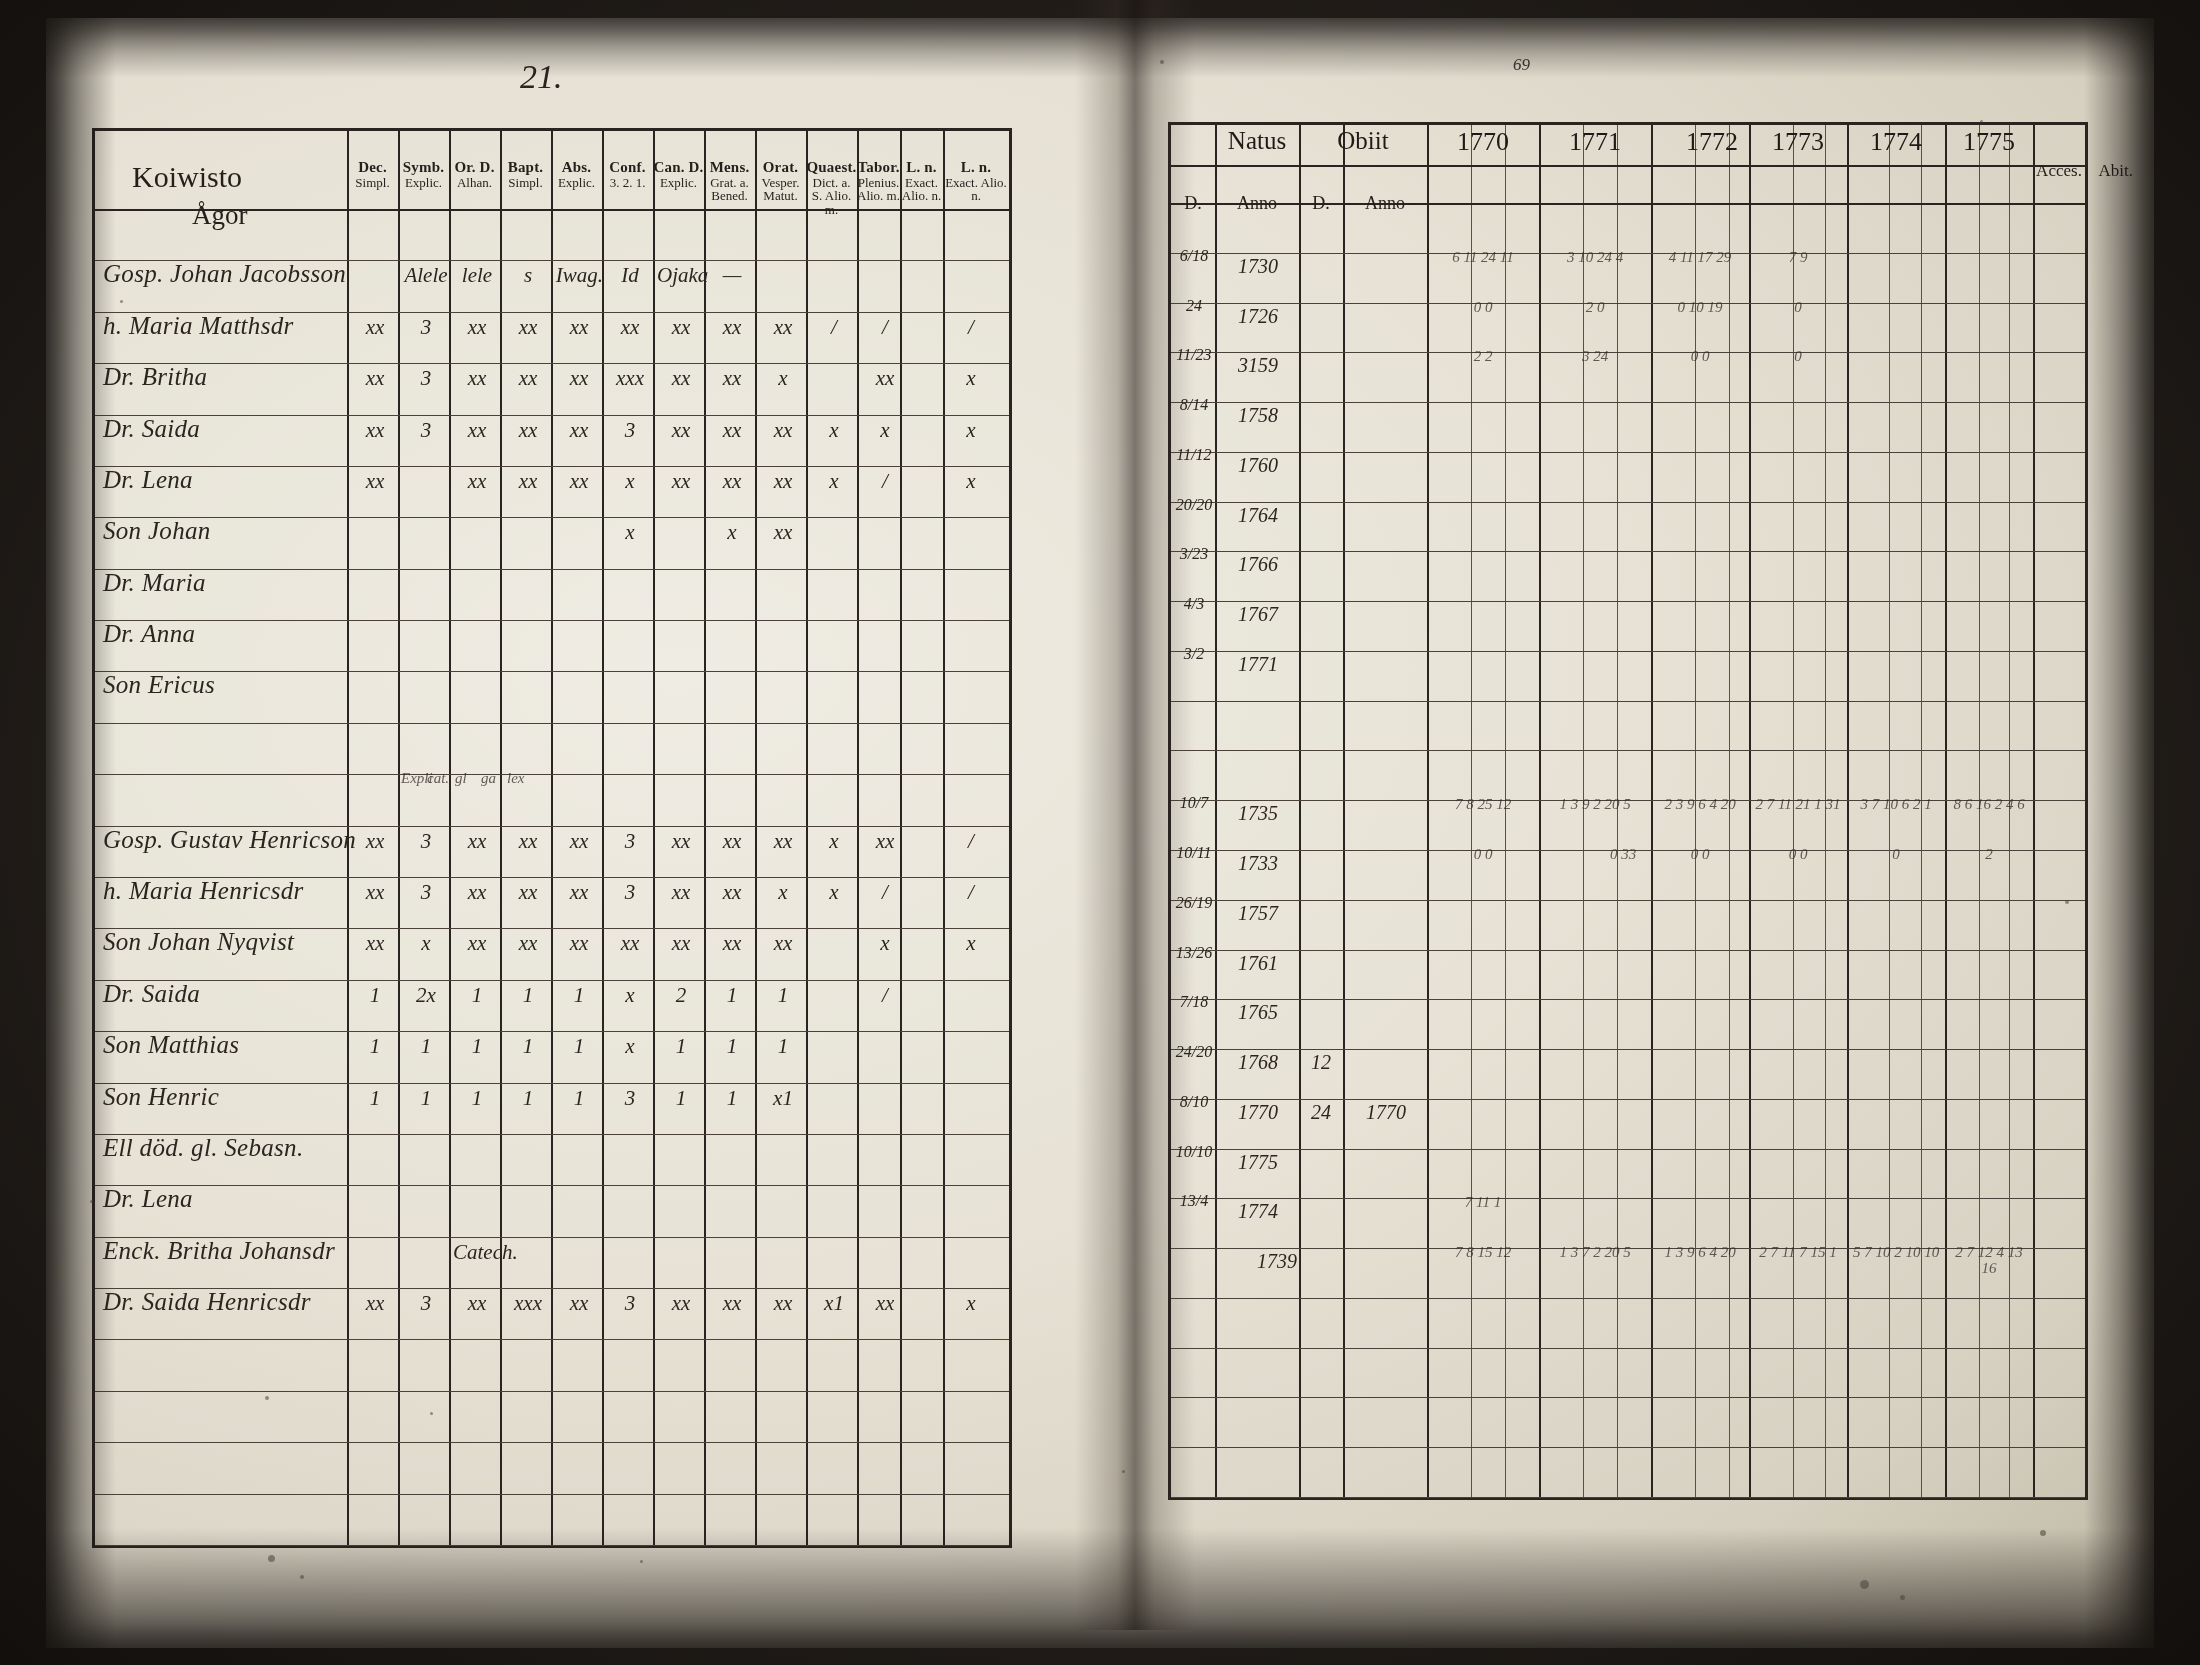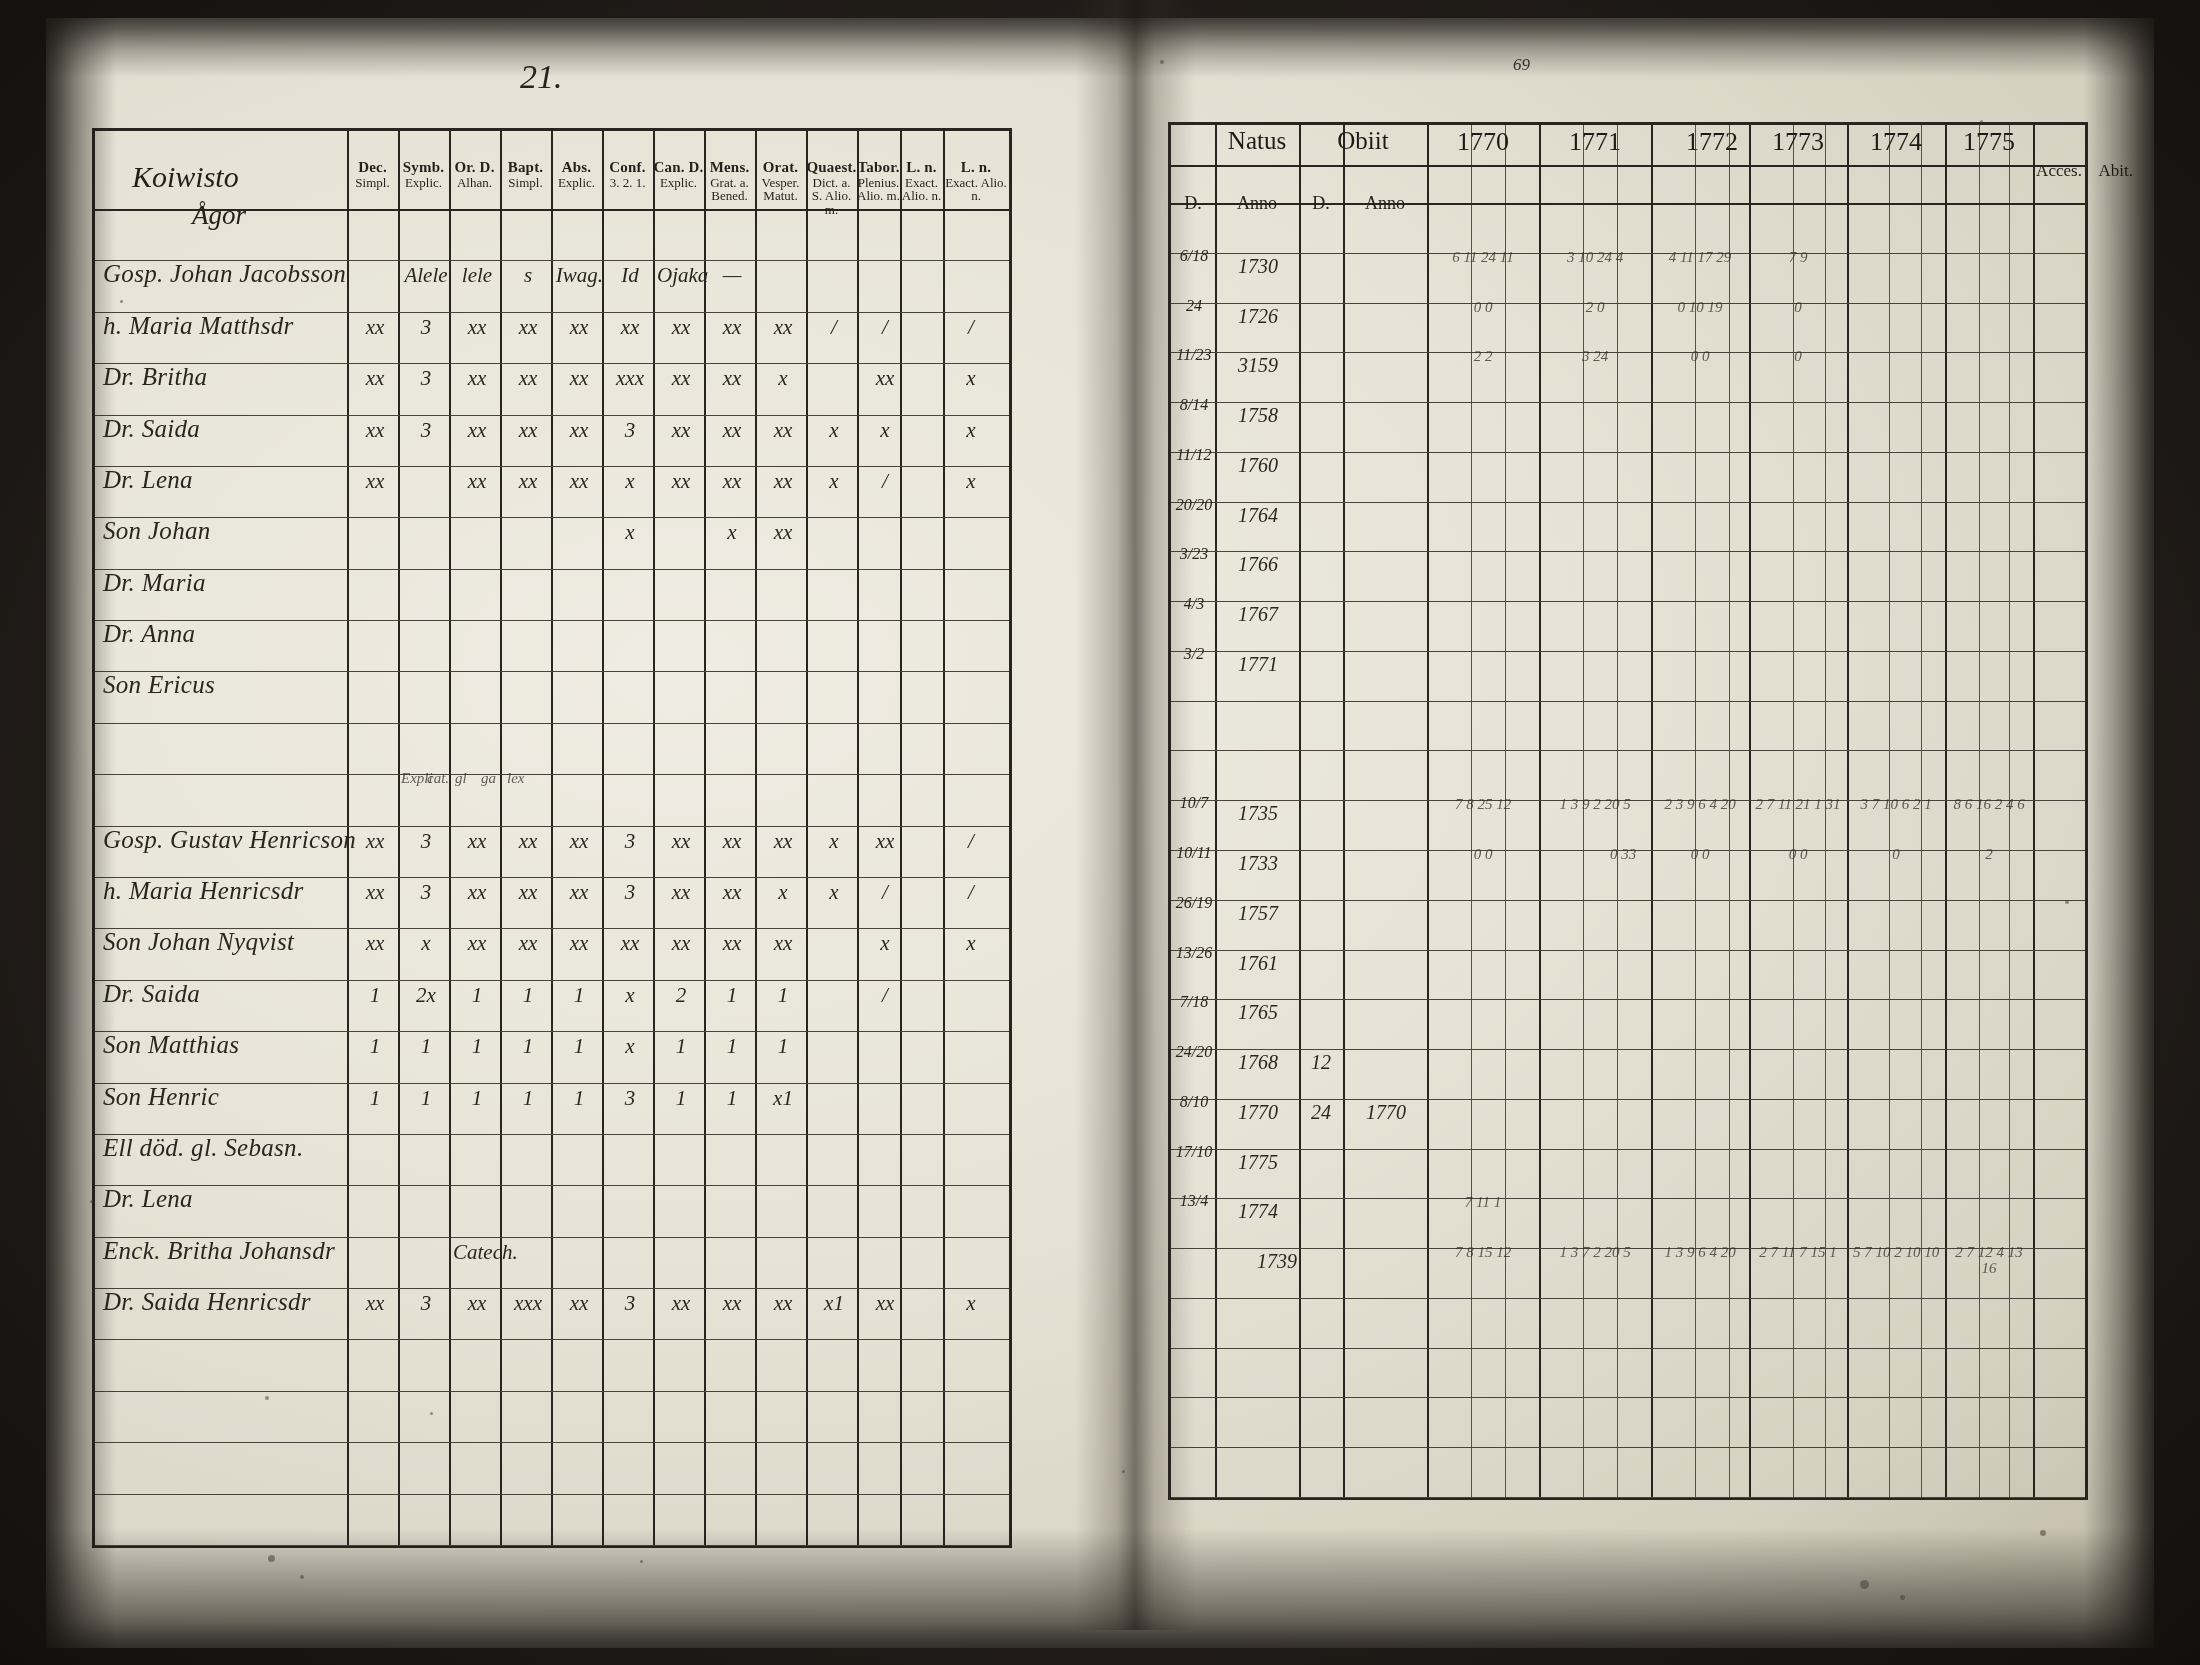--- a/index.html
+++ b/index.html
@@ -95,21 +95,21 @@
   .num{font-size:20px;font-style:italic;}
   .folio{
     position:absolute;left:520px;top:58px;
     font-size:34px;font-style:italic;color:#2a2420;
   }
   .corner-num{
     position:absolute;left:1513px;top:55px;
     font-size:17px;color:#3a332c;font-style:italic;
   }
   .title-big{
-    position:absolute;font-size:30px;font-style:italic;color:#241f1a;
+    position:absolute;font-size:30px;color:#241f1a;
   }
   .faint{opacity:.72;}
 </style>
 </head>
 <body>
 
 <div id="scan">
 
   <div id="page-surface"></div>
   <div id="gutter"></div>
@@ -502,21 +502,21 @@
         <div class="hand num" style="left: 48px; top: 826.538px; width: 78px; text-align: center;">1761</div>
         <div class="hand num" style="left: 2px; top: 869.308px; width: 42px; text-align: center; font-size: 16px; line-height: 1;">7/18</div>
         <div class="hand num" style="left: 48px; top: 876.308px; width: 78px; text-align: center;">1765</div>
         <div class="hand num" style="left: 2px; top: 919.077px; width: 42px; text-align: center; font-size: 16px; line-height: 1;">24/20</div>
         <div class="hand num" style="left: 48px; top: 926.077px; width: 78px; text-align: center;">1768</div>
         <div class="hand num" style="left: 130px; top: 926.077px; width: 40px; text-align: center;">12</div>
         <div class="hand num" style="left: 2px; top: 968.846px; width: 42px; text-align: center; font-size: 16px; line-height: 1;">8/10</div>
         <div class="hand num" style="left: 48px; top: 975.846px; width: 78px; text-align: center;">1770</div>
         <div class="hand num" style="left: 130px; top: 975.846px; width: 40px; text-align: center;">24</div>
         <div class="hand num" style="left: 176px; top: 975.846px; width: 78px; text-align: center;">1770</div>
-        <div class="hand num" style="left: 2px; top: 1018.62px; width: 42px; text-align: center; font-size: 16px; line-height: 1;">17/10</div>
+        <div class="hand num" style="left: 2px; top: 1018.62px; width: 42px; text-align: center; font-size: 16px; line-height: 1;">10/10</div>
         <div class="hand num" style="left: 48px; top: 1025.62px; width: 78px; text-align: center;">1775</div>
         <div class="hand num" style="left: 2px; top: 1068.38px; width: 42px; text-align: center; font-size: 16px; line-height: 1;">13/4</div>
         <div class="hand num" style="left: 48px; top: 1075.38px; width: 78px; text-align: center;">1774</div>
         <div class="hand num faint" style="left: 258px; top: 1070.38px; width: 108px; text-align: center; font-size: 15px; line-height: 1.05; white-space: normal;">7 11 1</div>
         <div class="hand num" style="left: 48px; top: 1125.15px; width: 78px; text-align: right;">1739</div>
         <div class="hand num faint" style="left: 258px; top: 1120.15px; width: 108px; text-align: center; font-size: 15px; line-height: 1.05; white-space: normal;">7 8 15 12</div>
         <div class="hand num faint" style="left: 370px; top: 1120.15px; width: 108px; text-align: center; font-size: 15px; line-height: 1.05; white-space: normal;">1 3 7 2 20 5</div>
         <div class="hand num faint" style="left: 482px; top: 1120.15px; width: 94px; text-align: center; font-size: 15px; line-height: 1.05; white-space: normal;">1 3 9 6 4 20</div>
         <div class="hand num faint" style="left: 580px; top: 1120.15px; width: 94px; text-align: center; font-size: 15px; line-height: 1.05; white-space: normal;">2 7 11 7 15 1</div>
         <div class="hand num faint" style="left: 678px; top: 1120.15px; width: 94px; text-align: center; font-size: 15px; line-height: 1.05; white-space: normal;">5 7 10 2 10 10</div>

